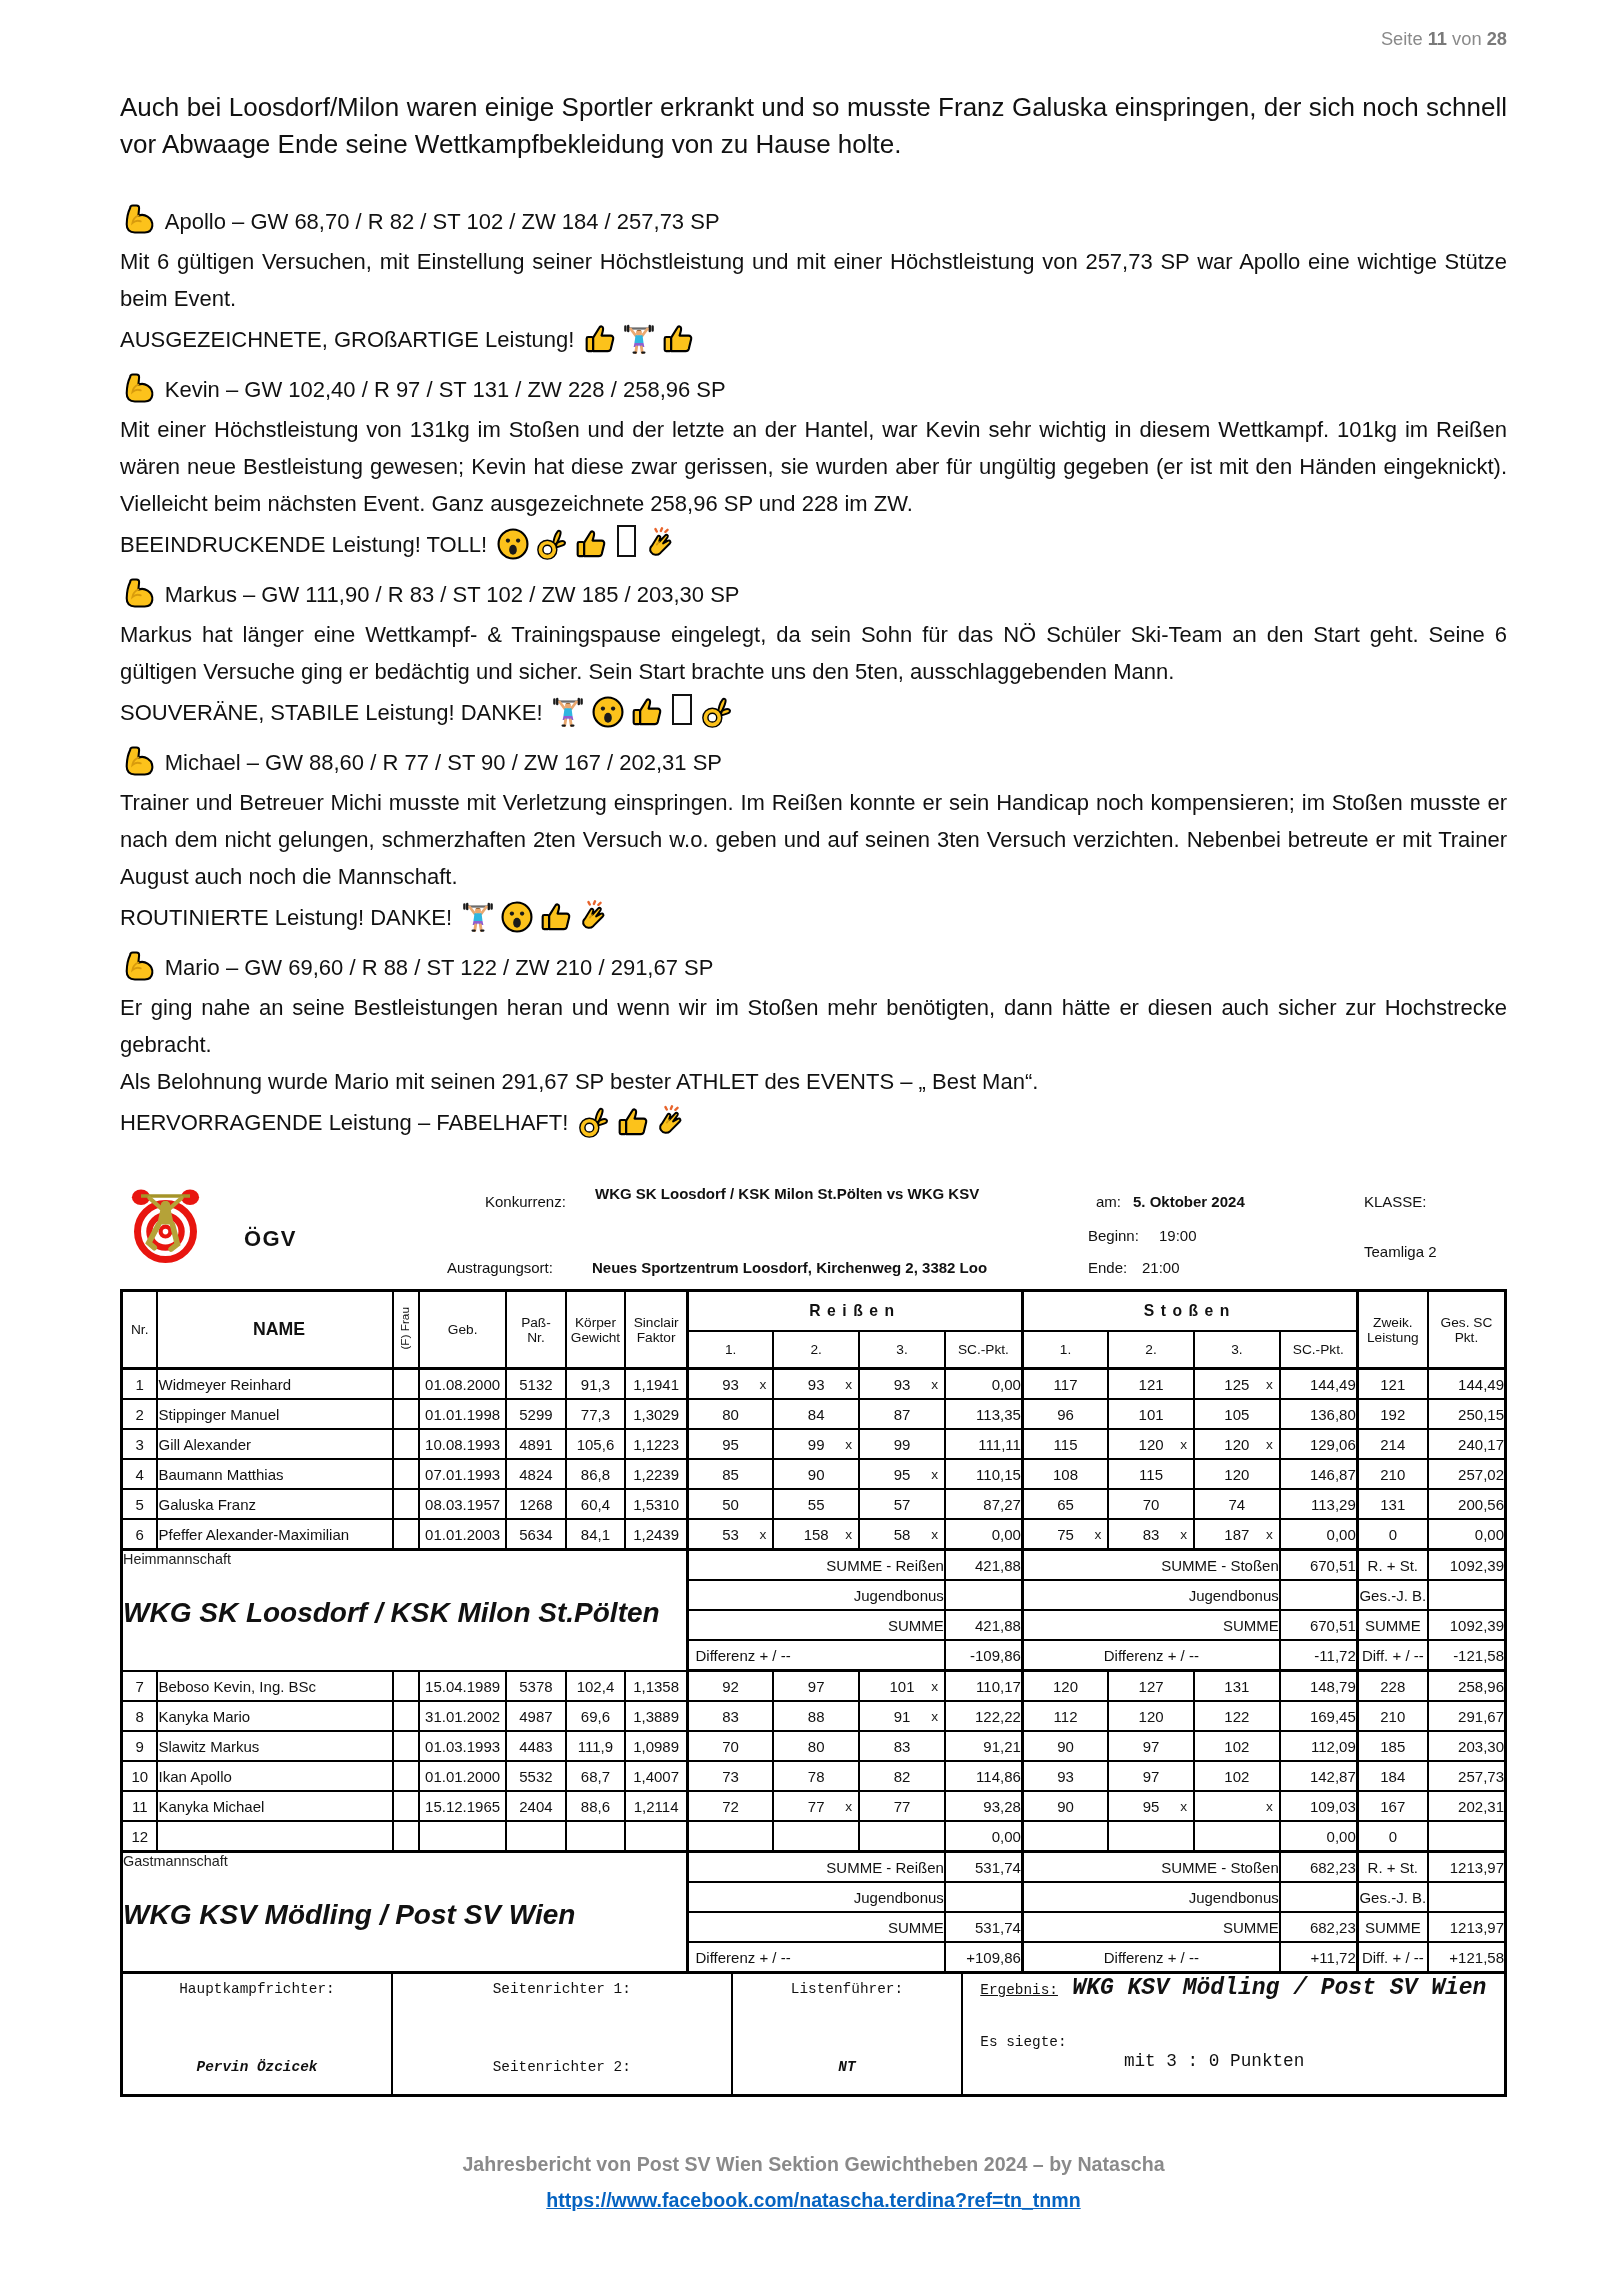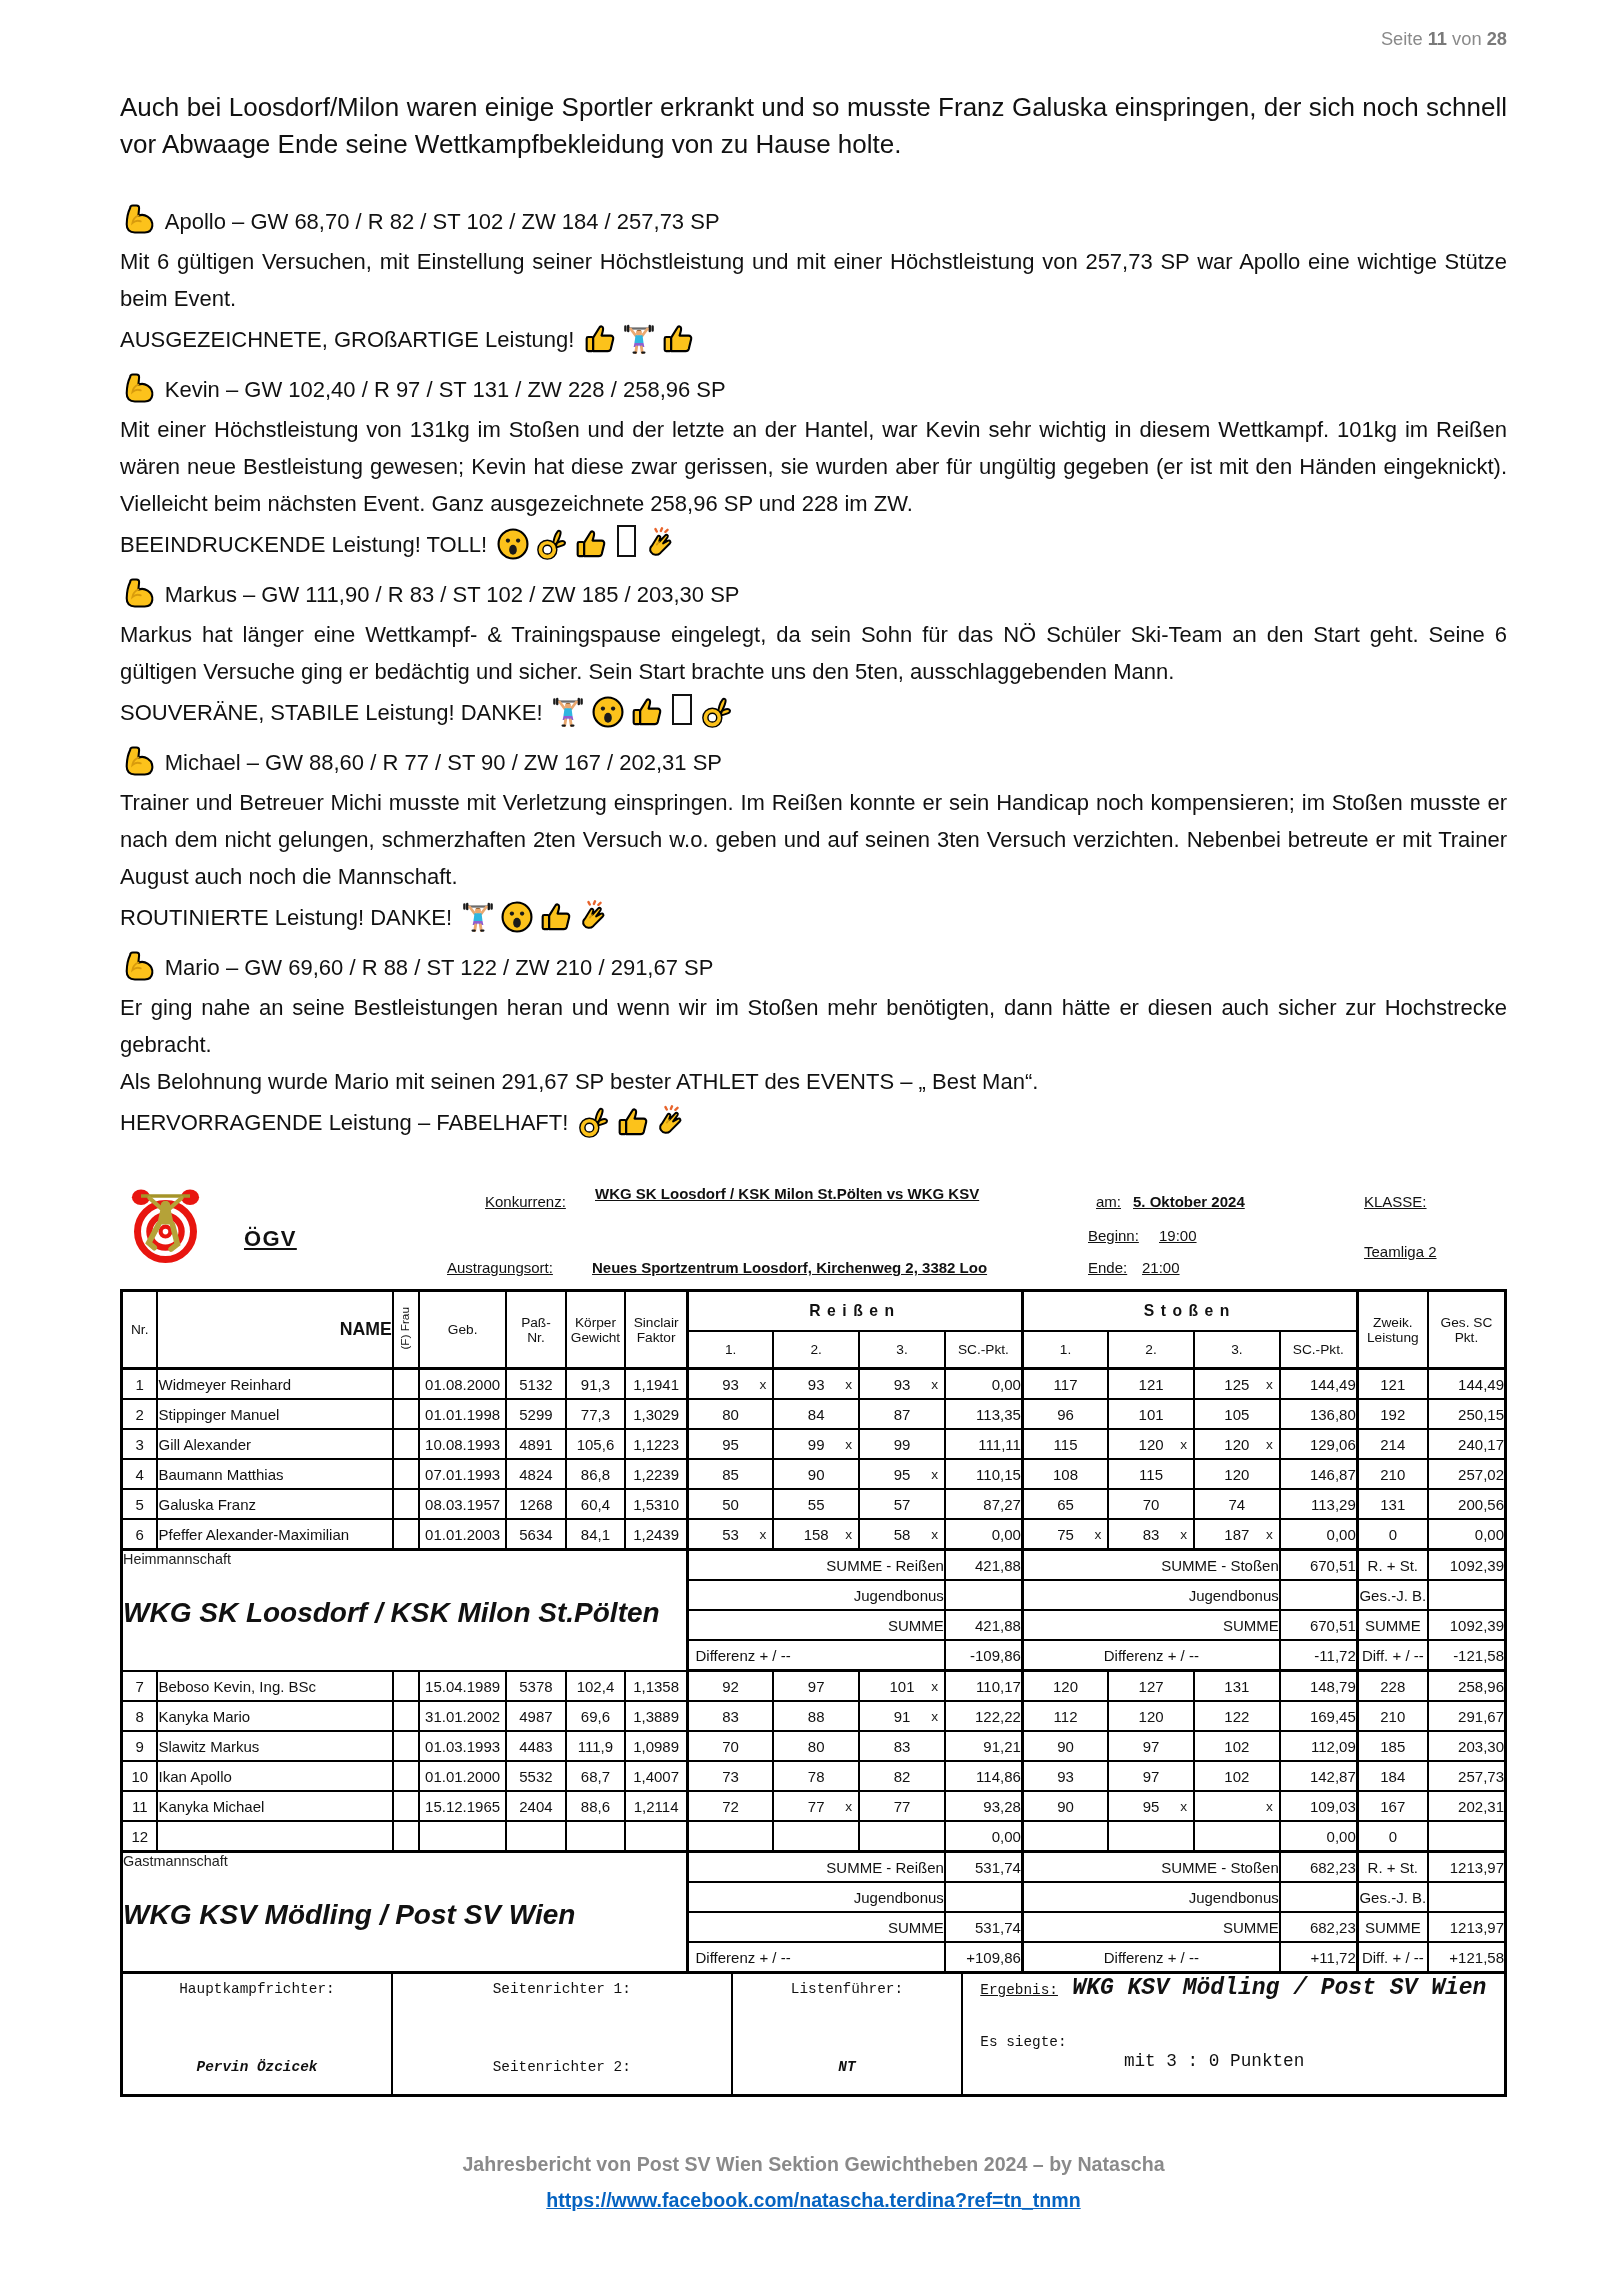--- a/index.html
+++ b/index.html
@@ -20,33 +20,33 @@
   .praise{font-size:22px;line-height:46px;white-space:nowrap;}
   .emoji{display:inline-block;width:34px;height:34px;vertical-align:-9.2px;margin:0 2.6px;}
   .emoji svg{width:100%;height:100%;display:block;}
   .title-ico{width:33px;height:33px;vertical-align:-7.9px;margin-right:9.2px;}
   .tofu{display:inline-block;width:15.7px;height:27.5px;border:2px solid #111;
         vertical-align:-5.2px;margin:0 5.9px;}
 
   
   .sheet{margin-top:38px;width:1387px;}
   .sheet-head{position:relative;height:105px;font-size:15px;}
-  .sheet-head .pos{position:absolute;white-space:nowrap;text-decoration:underline;}
+  .sheet-head .pos{position:absolute;white-space:nowrap;}
   .sheet-head .val{font-weight:bold;}
   .logo{left:6.5px;top:1.3px;width:77px;height:80px;}
   .logo svg{width:77px;height:80px;}
   .org{left:124px;top:42px;font-size:22px;font-weight:bold;letter-spacing:1.3px;}
 
   table.grid{border-collapse:collapse;width:100%;table-layout:fixed;border:3.9px solid #000;}
   .grid th,.grid td{border:2px solid #000;font-size:15px;padding:0;overflow:hidden;
                     white-space:nowrap;font-weight:normal;}
   .grid thead tr.h1 th{height:38px;}
   .grid thead tr.h2 th{height:35px;}
   .grid thead th{font-size:13.7px;text-align:center;vertical-align:middle;white-space:pre-line;}
-  .grid thead th.name-h{text-align:right;padding-left:7.9px;font-weight:bold;font-size:17.7px;white-space:nowrap;}
+  .grid thead th.name-h{text-align:center;padding-left:7.9px;font-weight:bold;font-size:17.7px;white-space:nowrap;}
   .grid thead th.grp{font-weight:bold;font-size:15.7px;letter-spacing:6.5px;}
   .grid thead th.hdB,.grid thead tr.h2 th{border-bottom:3.3px solid #000;}
   .frau-h span{display:inline-block;writing-mode:vertical-rl;transform:rotate(180deg);
                font-size:11.8px;line-height:11.8px;}
   .grid tbody td{height:28px;vertical-align:middle;}
   .c{text-align:center;} .l{text-align:left;padding-left:6.5px;}
   .r{text-align:right;padding-right:5.2px;} .b{font-weight:bold;}
   .thL{border-left:3.9px solid #000 !important;}
   .att{position:relative;text-align:center;}
   .att .x{position:absolute;right:5.9px;top:50%;transform:translateY(-50%);font-size:13.7px;color:#222;}

